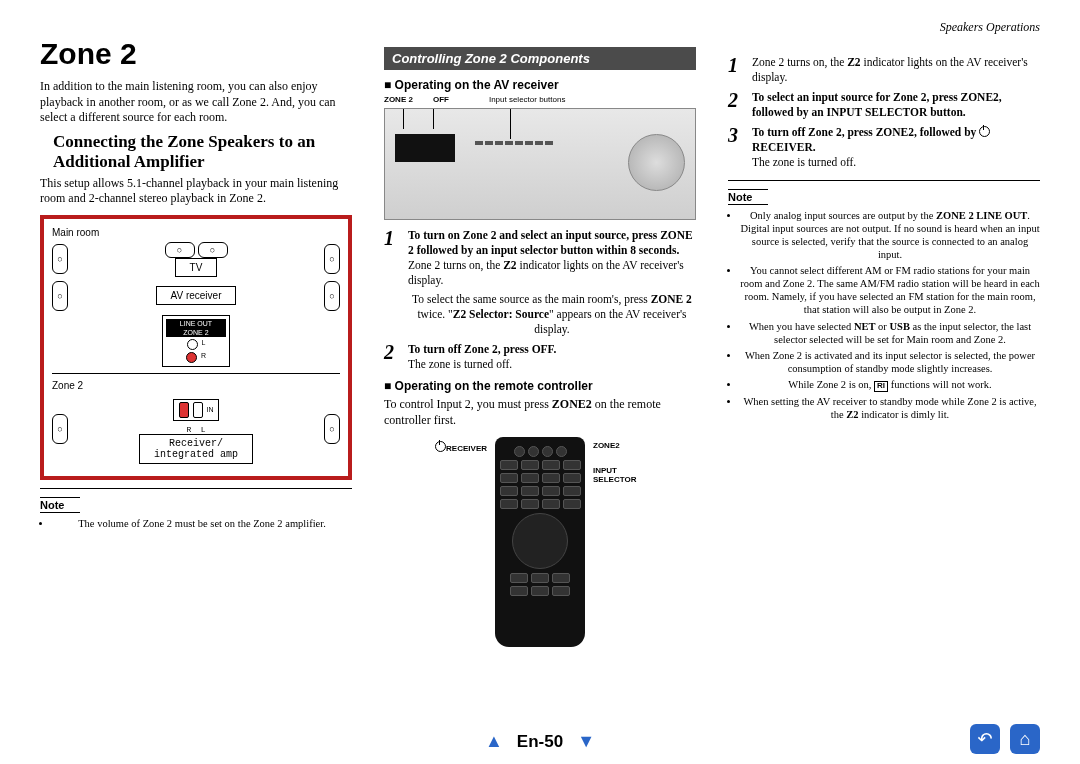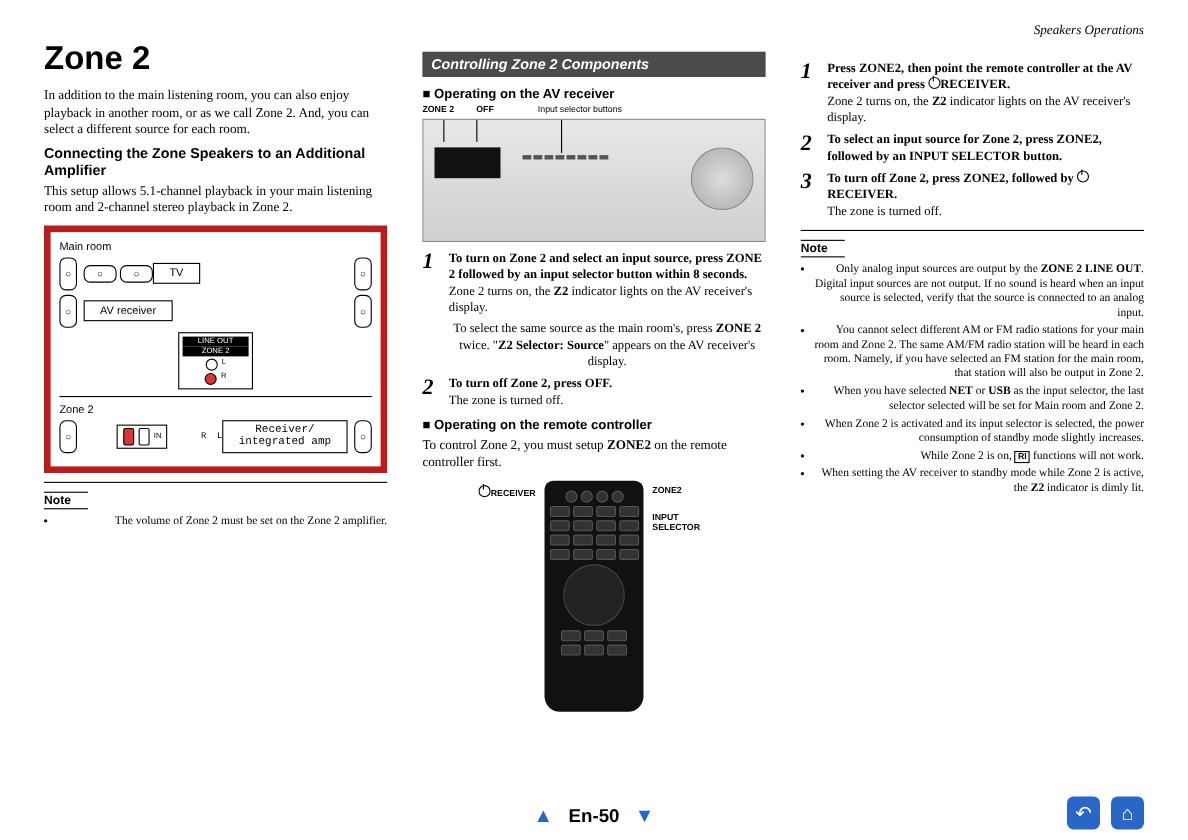--- a/index.html
+++ b/index.html
@@ -46,28 +46,28 @@
     background: #4b4b4b;
     color: #fff;
     font-family: Arial, sans-serif;
     font-weight: bold;
     font-style: italic;
     font-size: 13px;
     padding: 4px 8px;
     margin: 10px 0 8px 0;
   }
   .subhead {
-    font-family: Liberation Sans, sans-serif;
+    font-family: Liberation Serif, serif;
     font-weight: bold;
-    font-size: 13px;
-    margin: 6px 0 4px 0;
+    font-size: 17px;
+    margin: 6px 0 4px 13px;
   }
   p { margin: 4px 0; line-height: 1.3; }
   .diagram1 {
-    border: 6px solid #b91c1c;
+    border: 4px solid #b91c1c;
     margin: 8px 0;
     padding: 8px;
     font-family: Arial, sans-serif;
     font-size: 10px;
   }
   .room-row { display:flex; align-items:center; gap:6px; margin:4px 0;}
   .spk { width:14px; height:28px; border:1px solid #000; border-radius:6px; display:flex; align-items:center; justify-content:center;}
   .spk::before { content:"○"; font-size:9px;}
   .spk-pair { display:flex; gap:3px;}
   .spk-h { width:28px; height:14px; border:1px solid #000; border-radius:6px; display:flex; align-items:center; justify-content:center;}
@@ -87,21 +87,21 @@
     border-top:1px solid #000;
     border-bottom:1px solid #000;
     display:inline-block;
     padding:1px 0;
     margin:6px 0 2px 0;
     width:40px;
     text-align:left;
   }
   .note-line { border-top:1px solid #000; margin-bottom:2px;}
   ul.notes { margin:2px 0 0 12px; padding:0; }
-  ul.notes li { font-size:10.5px; line-height:1.25; margin-bottom:3px; text-align:right;}
+  ul.notes li { font-size:10.5px; line-height:1.25; margin-bottom:3px; text-align:center;}
   .step { display:flex; gap:8px; margin:5px 0;}
   .stepnum { font-family:"Times New Roman",serif; font-weight:bold; font-style:italic; font-size:20px; line-height:1; width:16px;}
   .steptxt { flex:1; font-size:11.5px; line-height:1.3;}
   .steptxt b { font-family:inherit;}
   .marker { font-family:Arial,sans-serif; font-weight:bold; margin:8px 0 3px 0;}
   .marker::before { content:"■ "; }
   .receiver-img {
     border:1px solid #888; background:linear-gradient(#e8e8e8,#cfcfcf);
     height:110px; margin:4px 0 8px 0; position:relative; font-size:8px; font-family:Arial,sans-serif;
   }
@@ -126,21 +126,21 @@
     font-family:Arial,sans-serif; font-weight:bold; font-size:17px;
   }
   .footer .tri { font-size:18px;}
   .footer .up{color:#2a66c8; margin-right:14px;}
   .footer .down{color:#2a66c8; margin-left:14px;}
   .footer-icons { position:absolute; right:40px; bottom:10px; display:flex; gap:10px;}
   .ficon { width:30px;height:30px;border-radius:6px;display:flex;align-items:center;justify-content:center;font-size:18px;color:#fff;}
   .ficon.back{background:#2a66c8;}
   .ficon.home{background:#2a66c8;}
   .smalllbl { font-size:8px; font-family:Liberation Mono, monospace;}
-  .center-stack{display:flex;flex-direction:row;align-items:center;flex:1;}
+  .center-stack{display:flex;flex-direction:column;align-items:center;flex:1;}
   .rca{width:40px;border:1px solid #000;margin:4px auto;padding:2px;display:flex;gap:4px;justify-content:center;font-size:7px;}
   .rca .plug{width:8px;height:14px;border:1px solid #000;border-radius:2px;}
   .rca .plug.red{background:#d33;}
 </style>
 </head>
 <body>
 
 <div class="page">
   <div class="header-right">Speakers Operations</div>
 
@@ -252,21 +252,21 @@
       <div class="step">
         <div class="stepnum">2</div>
         <div class="steptxt">
           <b>To turn off Zone 2, press OFF.</b>
           <div>The zone is turned off.</div>
         </div>
       </div>
 
       <div class="marker">Operating on the remote controller</div>
       <p>
-        <span>To control Zone 2, you must setup </span><b>ZONE2</b><span> on the remote controller first.</span>
+        <span>To control Input 2, you must press </span><b>ZONE2</b><span> on the remote controller first.</span>
       </p>
 
       <div class="remote-wrap">
         <div class="rlabel-col rlabel-left">
           <span><span class="pwr"></span><span>RECEIVER</span></span>
         </div>
         <div class="remote">
           <div class="rrow" style="padding-top:6px;">
               <div class="rbtn round"></div>
               <div class="rbtn round"></div>
@@ -314,21 +314,20 @@
           <span style="white-space:pre-line;margin-top:12px;">INPUT
 SELECTOR</span>
         </div>
       </div>
     </div>
 
     <div class="col">
       <div class="step" style="margin-top:18px;">
         <div class="stepnum">1</div>
         <div class="steptxt">
-          <b><span>Press ZONE2, then point the remote controller at the AV receiver and press </span><span class="pwr"></span><span>RECEIVER.</span></b>
           <div>
             <span>Zone 2 turns on, the </span><b>Z2</b><span> indicator lights on the AV receiver's display.</span>
           </div>
         </div>
       </div>
       <div class="step">
         <div class="stepnum">2</div>
         <div class="steptxt"><b>To select an input source for Zone 2, press ZONE2, followed by an INPUT SELECTOR button.</b></div>
       </div>
       <div class="step">

